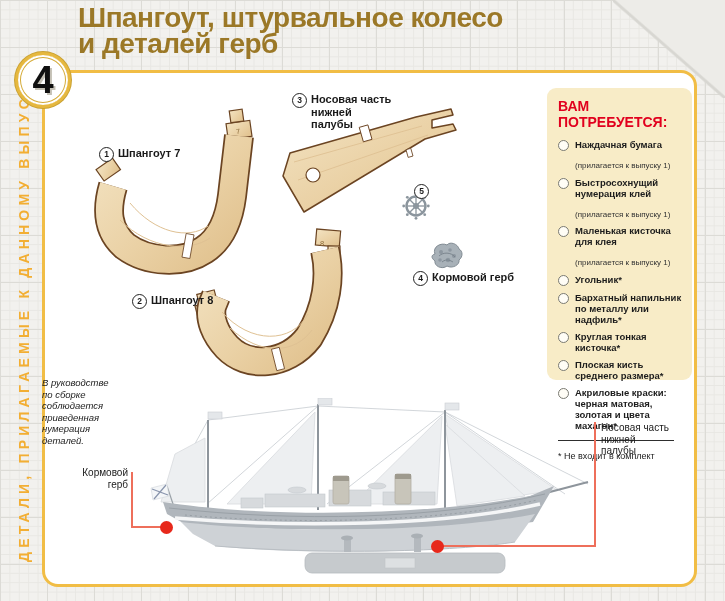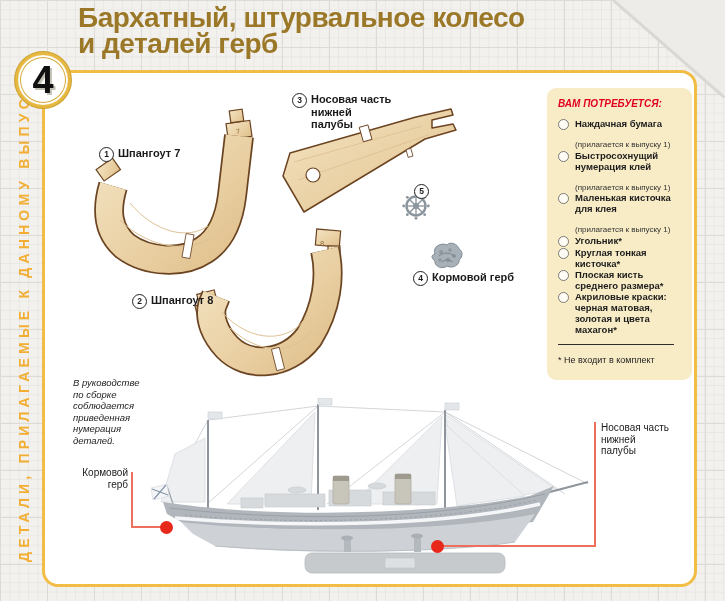--- a/index.html
+++ b/index.html
@@ -28,47 +28,47 @@
   .sidebar-text{left:16px;top:102px;height:460px;width:20px;z-index:6;
     writing-mode:vertical-rl;transform:rotate(180deg);white-space:nowrap;
     color:#f2ae33;font-weight:bold;font-size:14px;letter-spacing:4.2px;}
   .part-label{z-index:5;display:flex;gap:4px;align-items:flex-start;
     font-size:11px;font-weight:bold;color:#1a1a1a;line-height:12.5px;}
   .circ{width:13px;height:13px;border:1.2px solid #222;border-radius:50%;flex:none;
     display:flex;align-items:center;justify-content:center;
     font-size:8.5px;font-weight:bold;background:#fff;}
   .req-panel{left:547px;top:88px;width:145px;height:292px;background:#f8ecc7;
     border-radius:9px;z-index:4;padding:10px 9px 0 11px;box-sizing:border-box;}
-  .req-title{color:#e1001e;font-weight:bold;font-size:10px;margin-bottom:9px;font-style:italic;}
-  .req-list{list-style:none;margin:0;padding:0;display:flex;flex-direction:column;gap:0;}
+  .req-title{color:#e1001e;font-weight:bold;font-size:14px;margin-bottom:9px;}
+  .req-list{list-style:none;margin:0;padding:0;display:flex;flex-direction:column;gap:6px;}
   .req-item{display:flex;gap:6px;}
   .req-dot{width:9px;height:9px;border:1.2px solid #7a7a72;border-radius:50%;
     background:#fffdf6;flex:none;margin-top:1px;}
   .req-text{font-size:9.5px;font-weight:bold;color:#1c1c1c;line-height:11px;}
   .req-note{font-size:8px;font-weight:normal;color:#333;line-height:9.5px;margin-top:11px;}
   .req-rule{width:116px;border:none;border-top:1.5px solid #2e2e2e;margin:9px 0 4px 0;}
   .req-foot{font-size:9px;color:#1c1c1c;margin-top:10px;}
-  .assembly-note{left:73px;top:377px;width:76px;z-index:5;font-style:italic;
+  .assembly-note{left:42px;top:377px;width:76px;z-index:5;font-style:italic;
     font-size:9.5px;line-height:11.5px;color:#1c1c1c;}
   .callout{z-index:6;font-size:10px;line-height:11.5px;color:#1a1a1a;}
   .leader{background:#ee6f5b;z-index:5;}
   .marker-dot{width:13px;height:13px;border-radius:50%;background:#e7281b;z-index:6;}
   svg{display:block;}
 </style>
 </head>
 <body>
 
 <div id="canvas">
 
   <div class="abs corner-cut"></div>
 
   <div class="abs panel"></div>
 
   <div class="abs page-title">
-    <div>Бархатный, штурвальное колесо</div>
+    <div>Шпангоут, штурвальное колесо</div>
     <div>и деталей герб</div>
   </div>
 
   <div class="abs issue-badge">
     <span>4</span>
   </div>
 
   <div class="abs sidebar-text">ДЕТАЛИ, ПРИЛАГАЕМЫЕ К ДАННОМУ ВЫПУСКУ</div>
 
   <svg class="abs" style="left:80px;top:100px;z-index:3" width="460" height="290" viewBox="0 0 460 290">
@@ -185,20 +185,24 @@
         <span class="req-dot"></span>
         <span class="req-text"><span>Маленькая кисточка для клея</span>
           <div class="req-note">(прилагается к выпуску 1)</div></span>
       </li>
       <li class="req-item">
         <span class="req-dot"></span>
         <span class="req-text">Угольник*</span>
       </li>
       <li class="req-item">
         <span class="req-dot"></span>
+        <span class="req-text">Бархатный напильник по металлу или надфиль*</span>
+      </li>
+      <li class="req-item">
+        <span class="req-dot"></span>
         <span class="req-text">Круглая тонкая кисточка*</span>
       </li>
       <li class="req-item">
         <span class="req-dot"></span>
         <span class="req-text">Плоская кисть среднего размера*</span>
       </li>
       <li class="req-item">
         <span class="req-dot"></span>
         <span class="req-text">Акриловые краски: черная матовая, золотая и цвета махагон*</span>
       </li>

